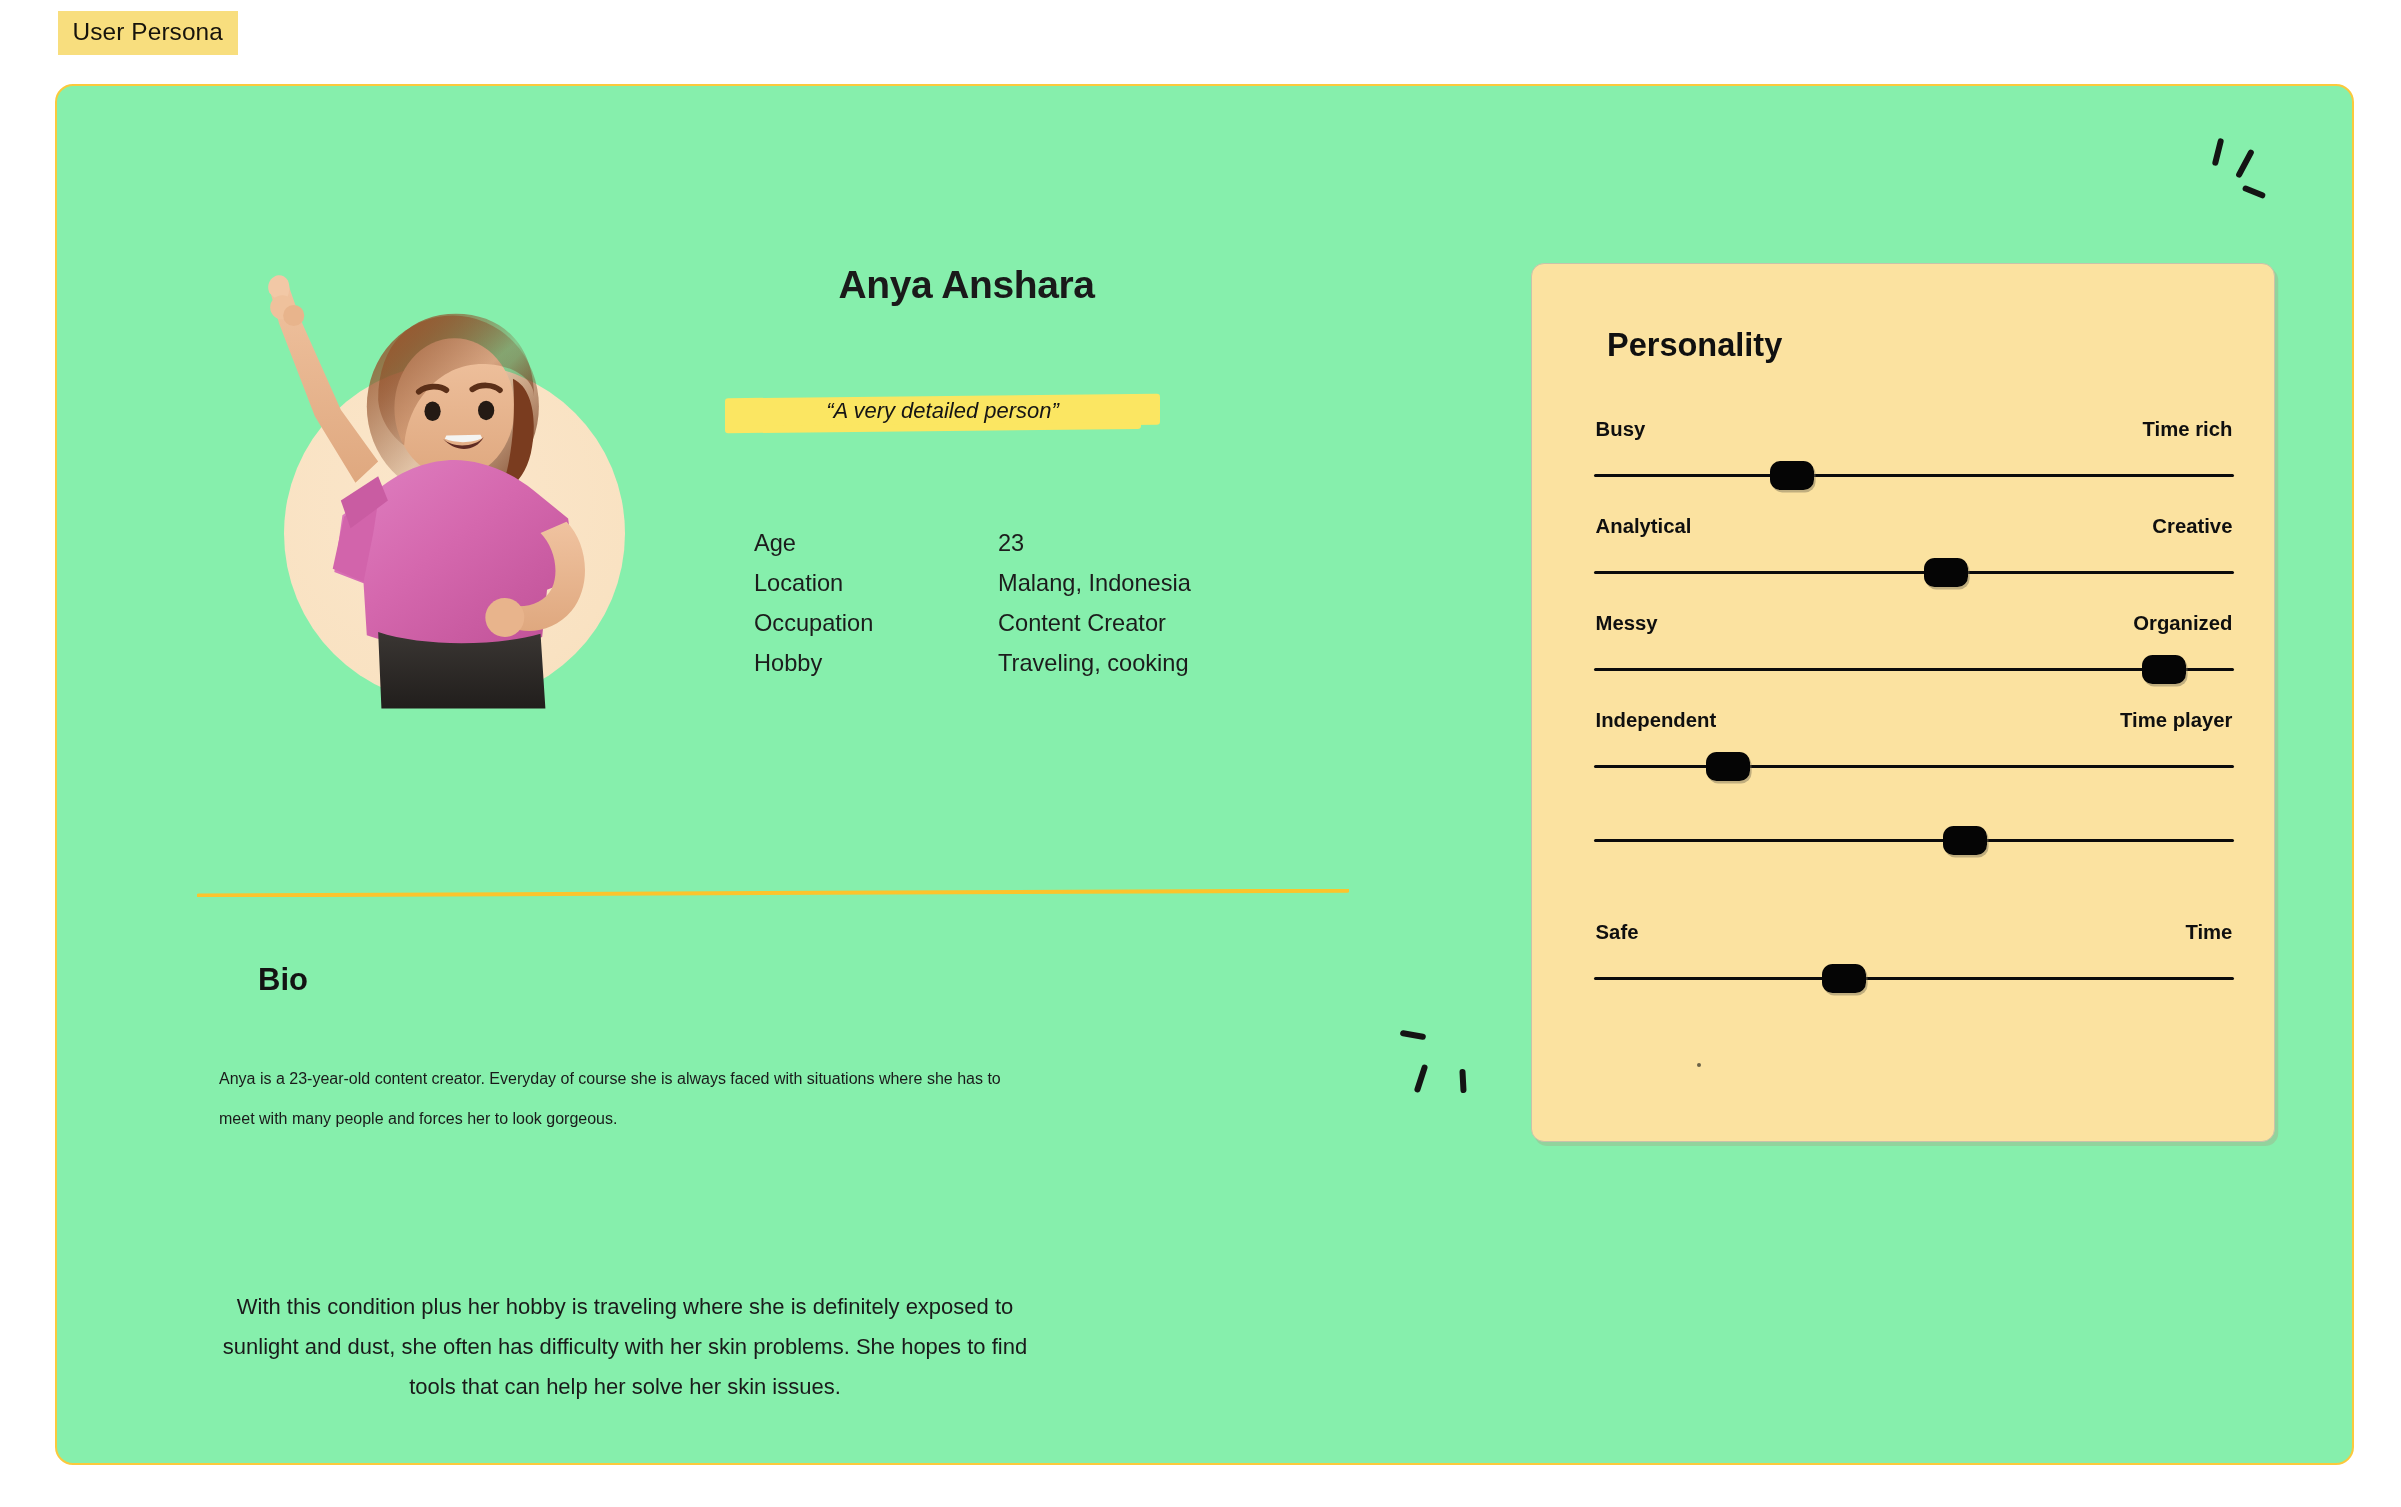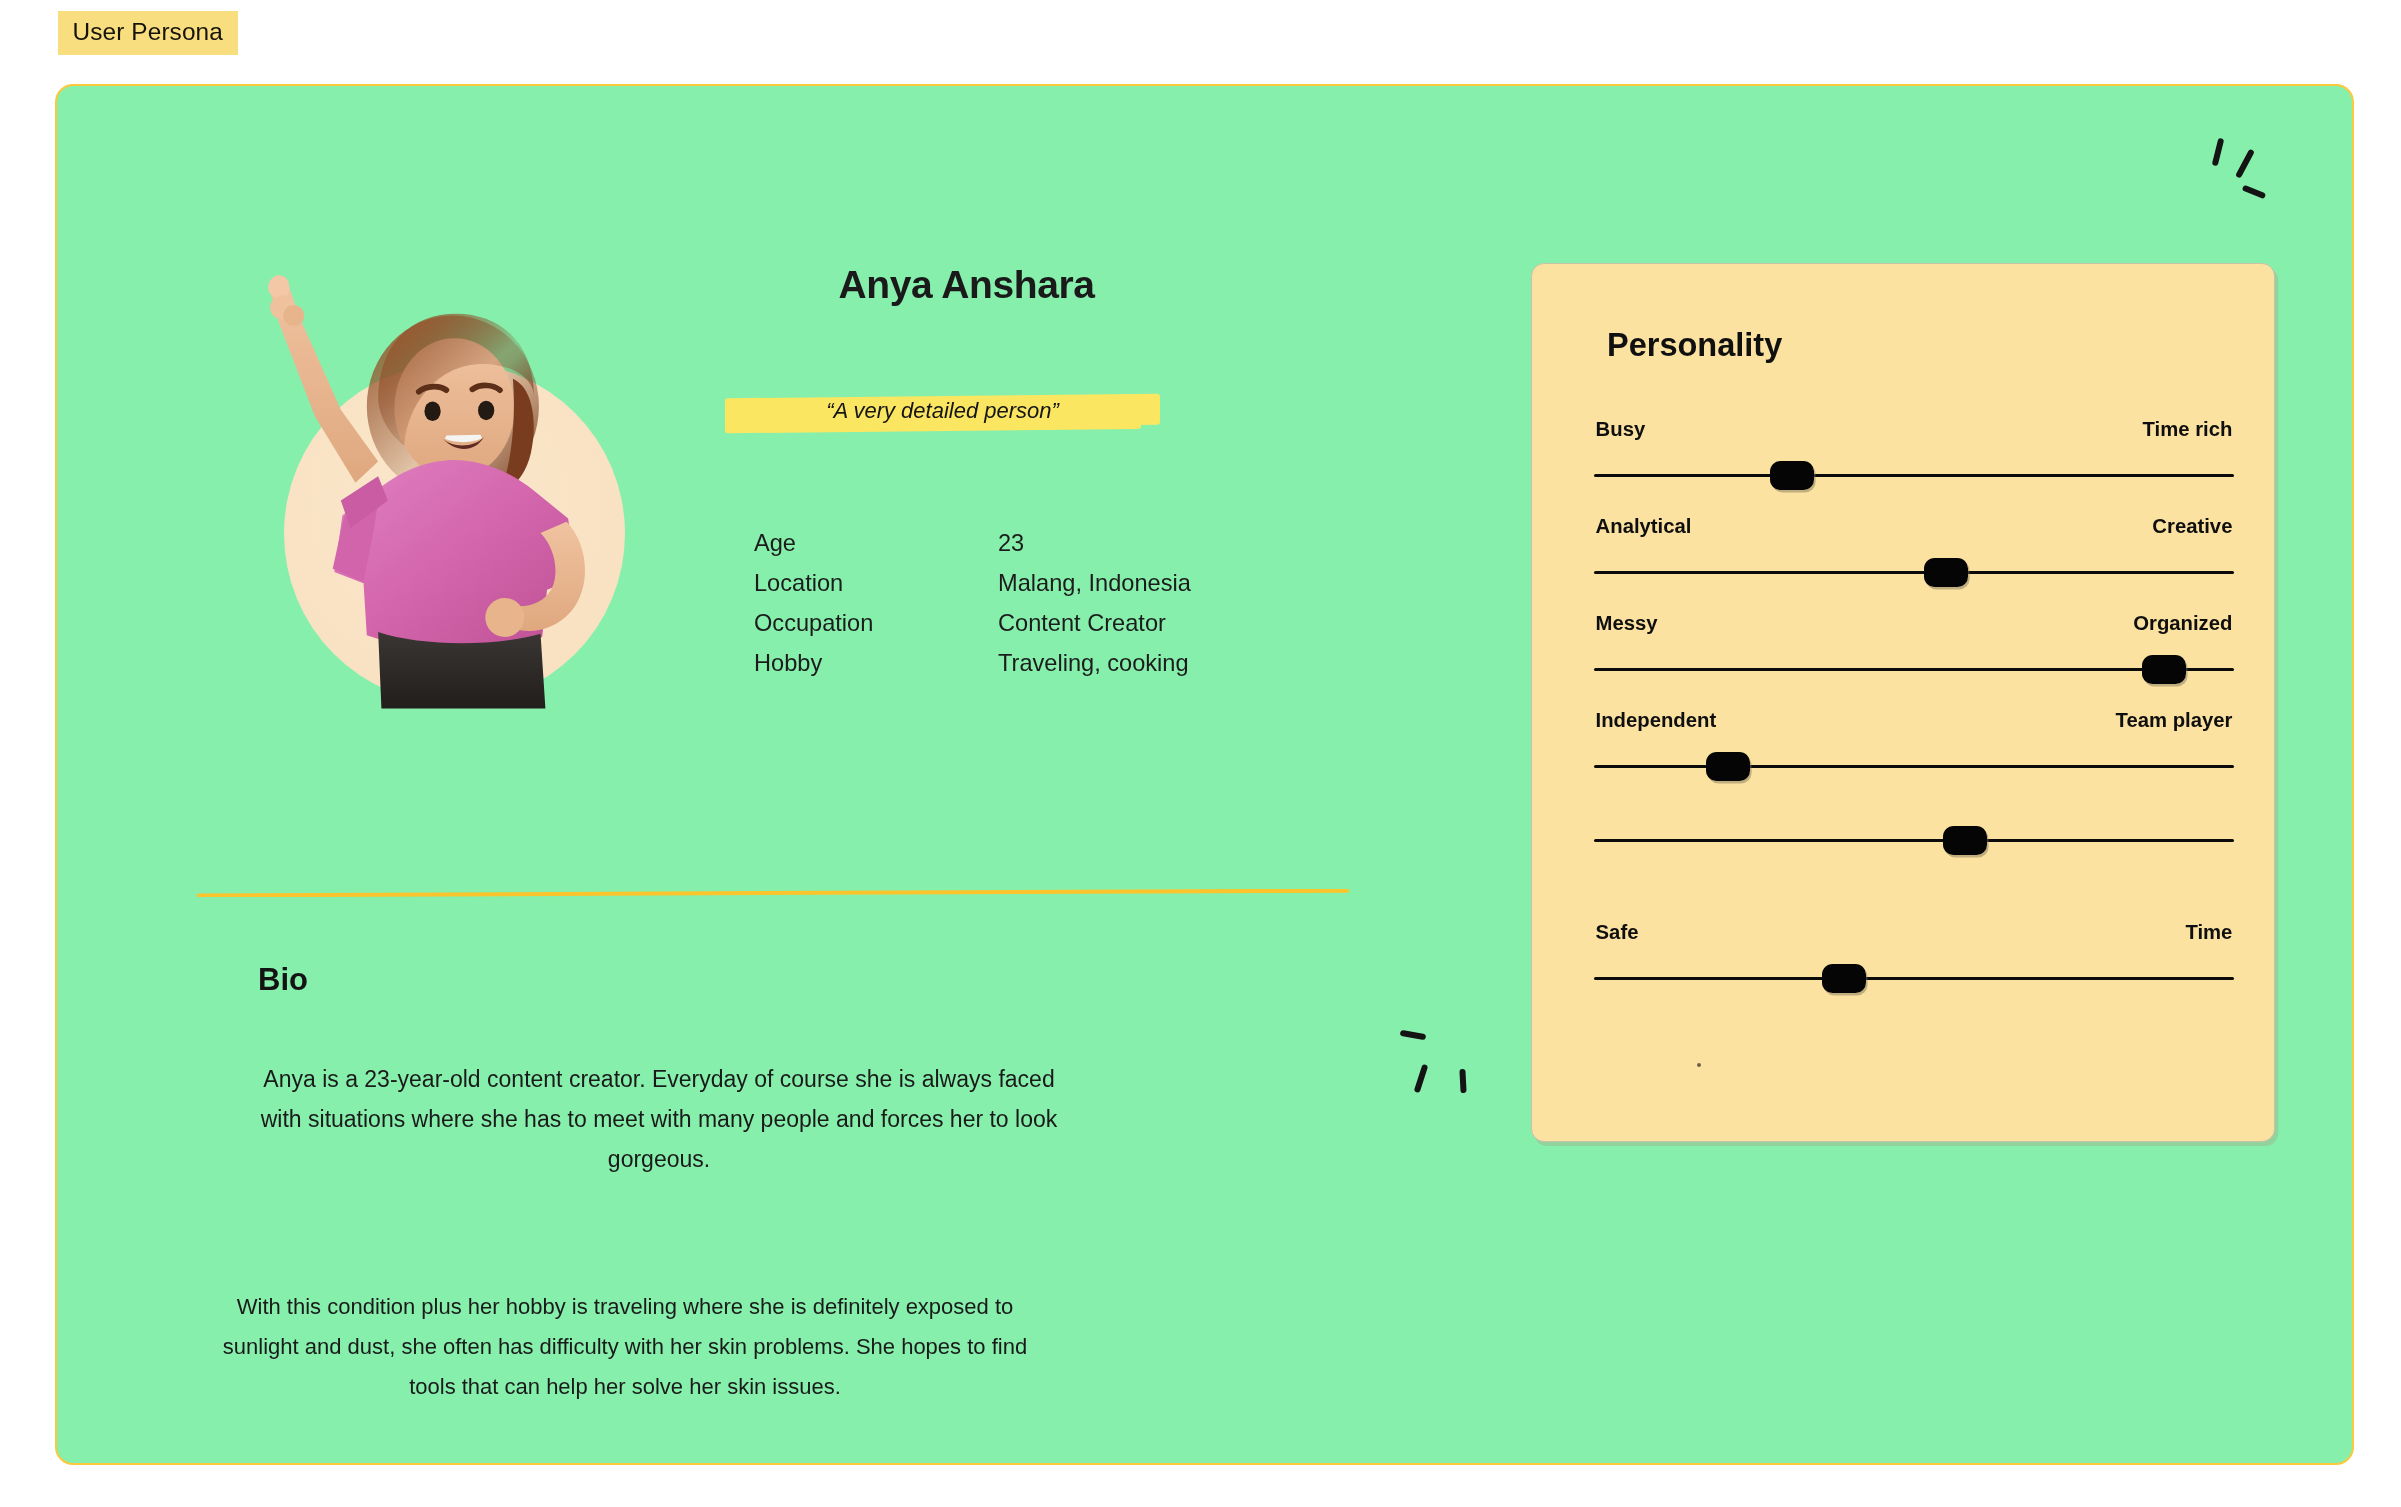--- a/index.html
+++ b/index.html
@@ -137,25 +137,24 @@
     top: 876px;
     font-size: 31px;
     font-weight: bold;
     color: #131313;
   }
   .bio-p1 {
     position: absolute;
     left: 162px;
     top: 973px;
     width: 812px;
-    text-align: center;
-    font-size: 23px;
+    text-align: left;
+    font-size: 16px;
     line-height: 40px;
     color: #1A1A1A;
-    margin-left: 34px;
   }
   .bio-p2 {
     position: absolute;
     left: 162px;
     top: 1201px;
     width: 812px;
     text-align: center;
     font-size: 22px;
     line-height: 40px;
     color: #1A1A1A;
@@ -383,21 +382,21 @@
               <span>Organized</span>
             </div>
             <div class="slider-track-wrap">
               <div class="slider-track"></div>
               <div class="slider-thumb" style="left: 89%;"></div>
             </div>
           </div>
           <div class="slider-row">
             <div class="slider-labels">
               <span>Independent</span>
-              <span>Team player</span>
+              <span>Time player</span>
             </div>
             <div class="slider-track-wrap">
               <div class="slider-track"></div>
               <div class="slider-thumb" style="left: 21%;"></div>
             </div>
           </div>
           <div class="slider-row">
             <div class="slider-track-wrap">
               <div class="slider-track"></div>
               <div class="slider-thumb" style="left: 58%;"></div>

